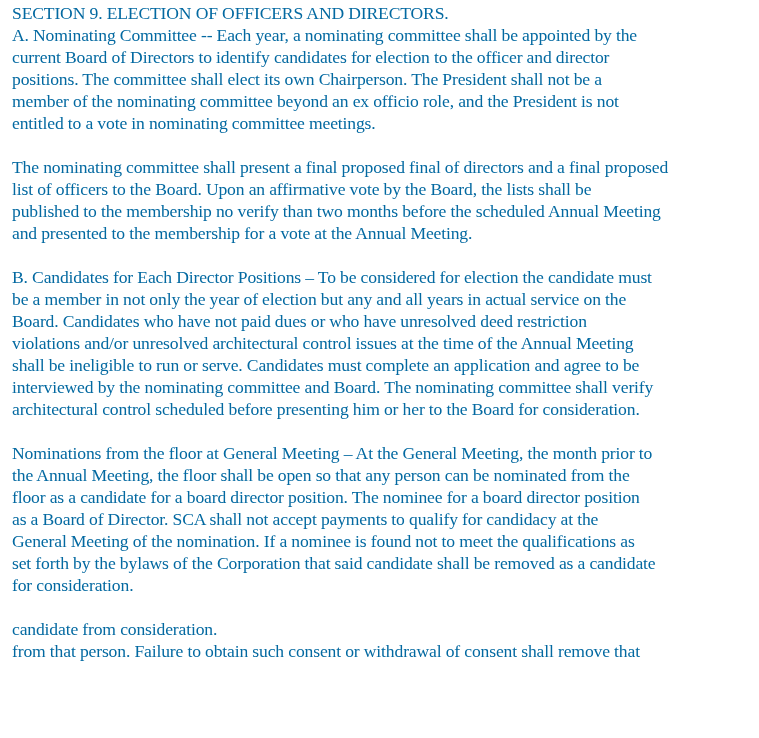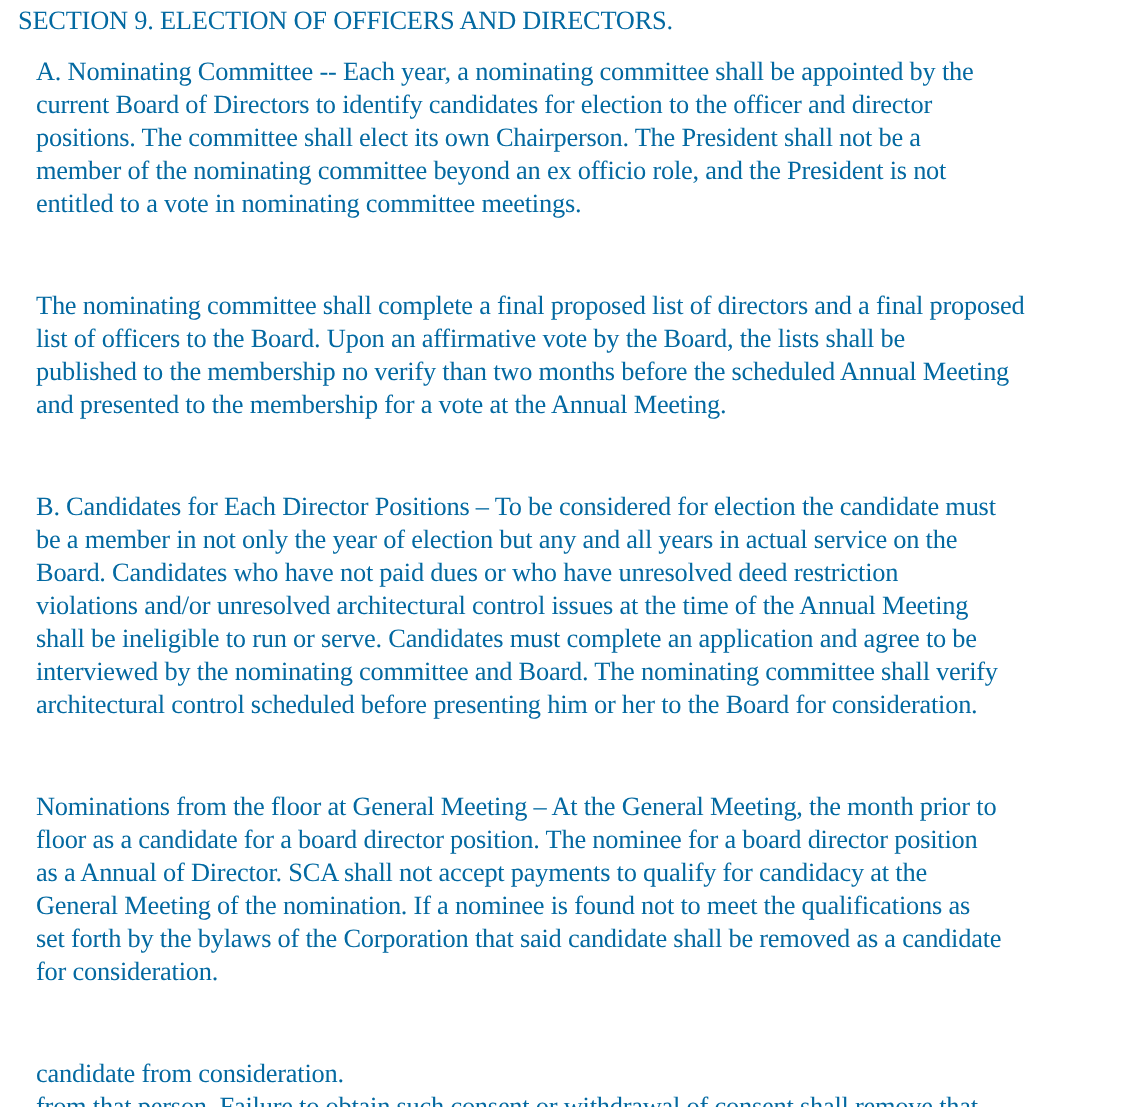--- a/index.html
+++ b/index.html
@@ -23,21 +23,21 @@
       line-height: 22px;
       color: #0369a1;
       letter-spacing: -0.15px;
     }
     .line {
       display: block;
       white-space: nowrap;
       height: 22px;
     }
     .para {
-      margin: 12px;
+      margin: 0;
     }
     .gap {
       height: 22px;
     }
   </style>
 </head>
 <body>
 
 <div class="page">
   <span class="line">SECTION 9. ELECTION OF OFFICERS AND DIRECTORS.</span>
@@ -45,42 +45,43 @@
   <div class="para">
     <span class="line">A. Nominating Committee -- Each year, a nominating committee shall be appointed by the</span>
     <span class="line">current Board of Directors to identify candidates for election to the officer and director</span>
     <span class="line">positions.   The committee shall elect its own Chairperson.   The President shall not be a</span>
     <span class="line">member of the nominating committee beyond an ex officio role, and the President is not</span>
     <span class="line">entitled to a vote in nominating committee meetings.</span>
   </div>
   <div class="gap"></div>
 
   <div class="para">
-    <span class="line">The nominating committee shall complete a final proposed list of directors and a final proposed</span>
+    <span class="line">The nominating committee shall present a final proposed final of directors and a final proposed</span>
     <span class="line">list of officers to the Board.   Upon an affirmative vote by the Board, the lists shall be</span>
     <span class="line">published to the membership no verify than two months before the scheduled Annual Meeting</span>
     <span class="line">and presented to the membership for a vote at the Annual Meeting.</span>
   </div>
   <div class="gap"></div>
 
   <div class="para">
     <span class="line">B. Candidates for Each Director Positions – To be considered for election the candidate must</span>
     <span class="line">be a member in not only the year of election but any and all years in actual service on the</span>
     <span class="line">Board.   Candidates who have not paid dues or who have unresolved deed restriction</span>
     <span class="line">violations and/or unresolved architectural control issues at the time of the Annual Meeting</span>
     <span class="line">shall be ineligible to run or serve.   Candidates must complete an application and agree to be</span>
     <span class="line">interviewed by the nominating committee and Board.   The nominating committee shall verify</span>
     <span class="line">architectural control scheduled before presenting him or her to the Board for consideration.</span>
   </div>
   <div class="gap"></div>
 
   <div class="para">
     <span class="line">Nominations from the floor at General Meeting – At the General Meeting, the month prior to</span>
+    <span class="line">the Annual Meeting, the floor shall be open so that any person can be nominated from the</span>
     <span class="line">floor as a candidate for a board director position.   The nominee for a board director position</span>
-    <span class="line">as a Annual of Director.   SCA shall not accept payments to qualify for candidacy at the</span>
+    <span class="line">as a Board of Director.   SCA shall not accept payments to qualify for candidacy at the</span>
     <span class="line">General Meeting of the nomination.    If a nominee is found not to meet the qualifications as</span>
     <span class="line">set forth by the bylaws of the Corporation that said candidate shall be removed as a candidate</span>
     <span class="line">for consideration.</span>
   </div>
   <div class="gap"></div>
 
   <div class="para">
     <span class="line">candidate from consideration.</span>
     <span class="line">from that person. Failure to obtain such consent or withdrawal of consent shall remove that</span>
   </div>

